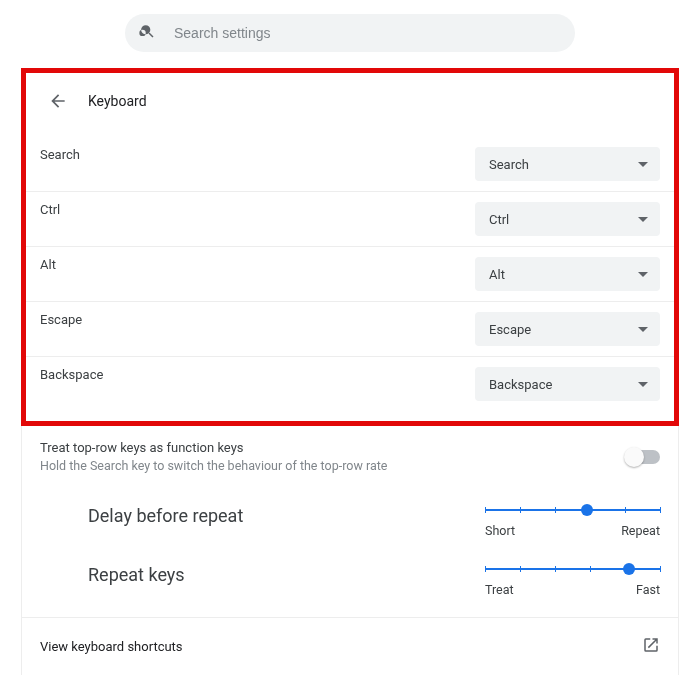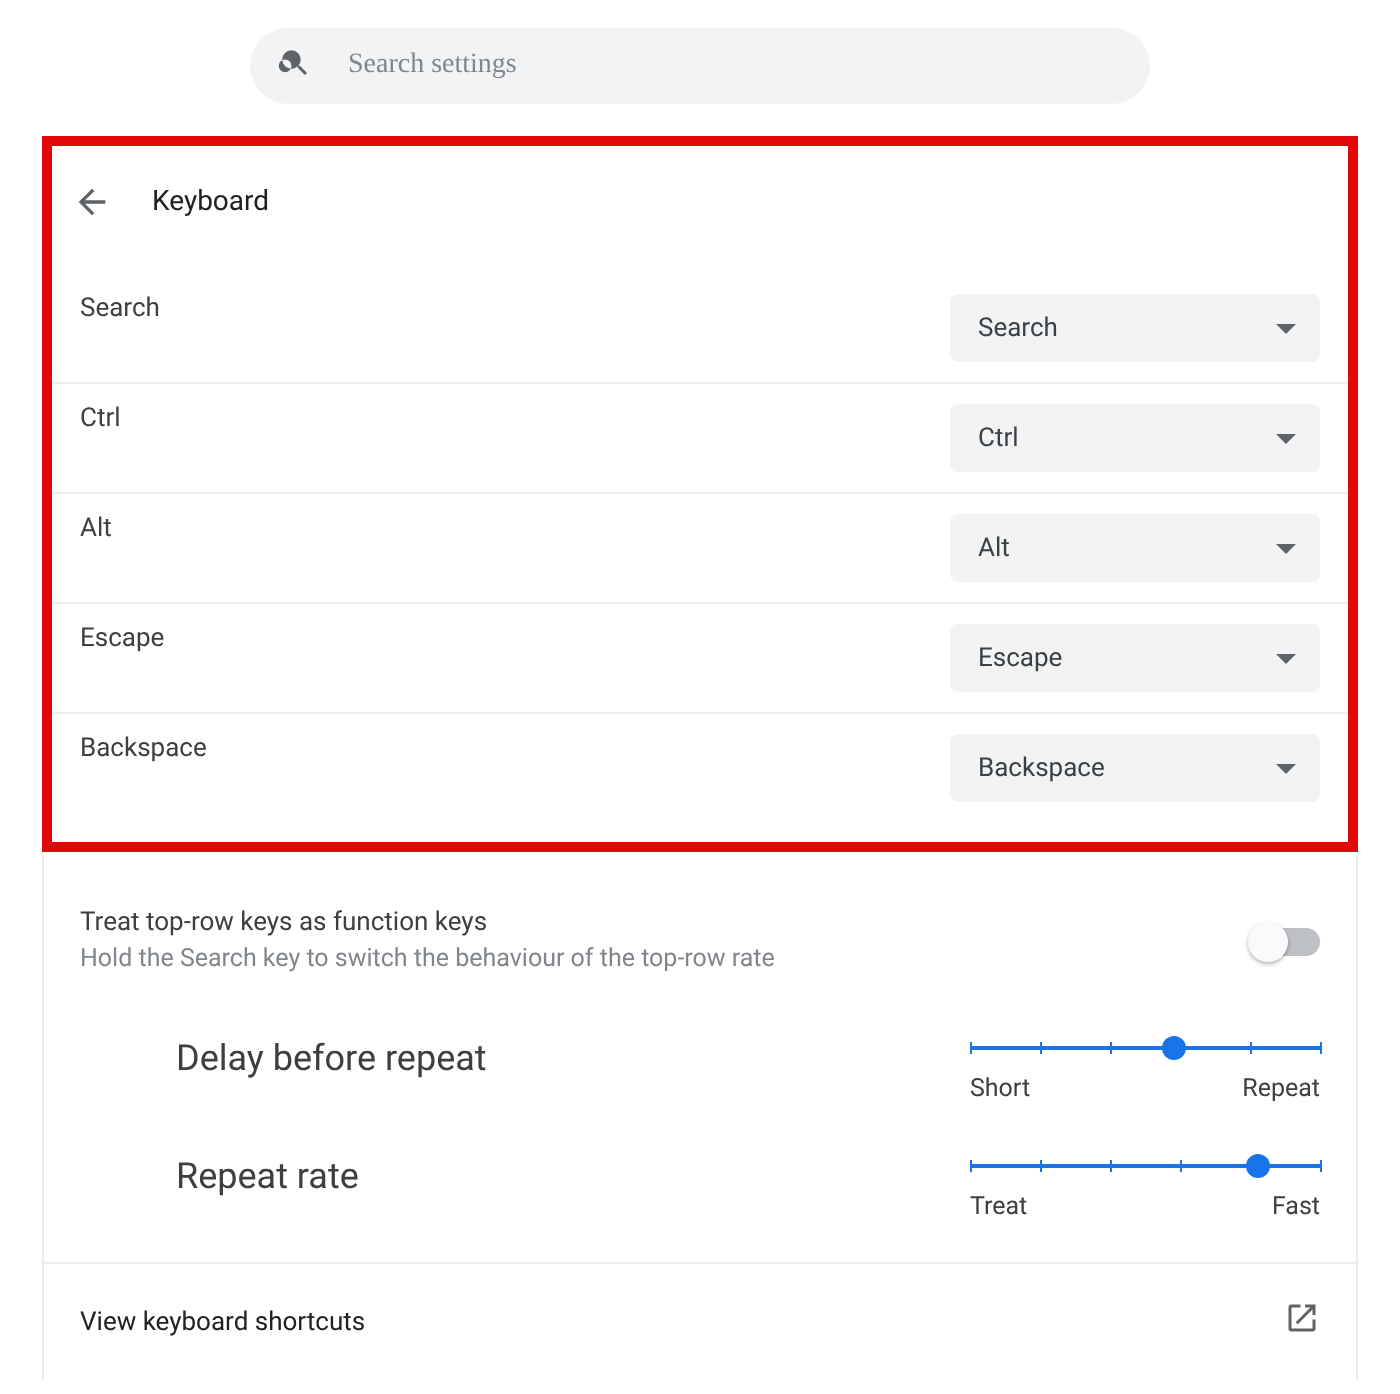--- a/index.html
+++ b/index.html
@@ -27,37 +27,36 @@
       gap: 18px;
     }
     .search svg { fill: #5f6368; }
     .search input {
       border: none;
       background: transparent;
       outline: none;
       font-size: 14px;
       color: #5f6368;
       width: 100%;
-      font-family: Liberation Serif, serif;
     }
     .search input::placeholder { color: #80868b; }
 
     
     .highlight {
       border: 5px solid #e20808;
       margin: 0 auto;
       width: 658px;
       padding: 10px 0 10px 0;
       background: #fff;
     }
     .panel-header {
       display: flex;
       align-items: center;
       gap: 16px;
-      padding: 4px 14px 22px 6px;
+      padding: 4px 14px 22px 18px;
     }
     .back-btn {
       width: 28px; height: 28px;
       display: flex; align-items: center; justify-content: center;
       border-radius: 50%;
       cursor: pointer;
     }
     .back-btn svg { fill: #5f6368; }
     .panel-title {
       font-size: 14px;
@@ -100,21 +99,21 @@
     .section {
       width: 658px;
       margin: 0 auto;
       border-left: 1px solid #ededed;
       border-right: 1px solid #ededed;
     }
     .row {
       display: flex;
       align-items: center;
       justify-content: space-between;
-      padding: 28px 18px 14px 18px;
+      padding: 14px 18px 14px 18px;
       border-top: 1px solid #ededed;
     }
     .row-no-top-border { border-top: none; }
     .row .title {
       font-size: 13px;
       color: #3c4043;
     }
     .row .sub {
       font-size: 12.5px;
       color: #80868b;
@@ -288,21 +287,21 @@
           <div class="thumb" style="left: 58%;"></div>
         </div>
         <div class="slider-ends">
           <span>Short</span>
           <span>Repeat</span>
         </div>
       </div>
     </div>
 
     <div class="slider-row">
-      <div class="slider-label">Repeat rate</div>
+      <div class="slider-label">Repeat keys</div>
       <div class="slider-box">
         <div class="slider" id="slider-rate">
           <div class="track">
             <span class="tick" style="left:0%"></span>
               <span class="tick" style="left:20%"></span>
               <span class="tick" style="left:40%"></span>
               <span class="tick" style="left:60%"></span>
               <span class="tick" style="left:80%"></span>
               <span class="tick" style="left:100%"></span>
           </div>

